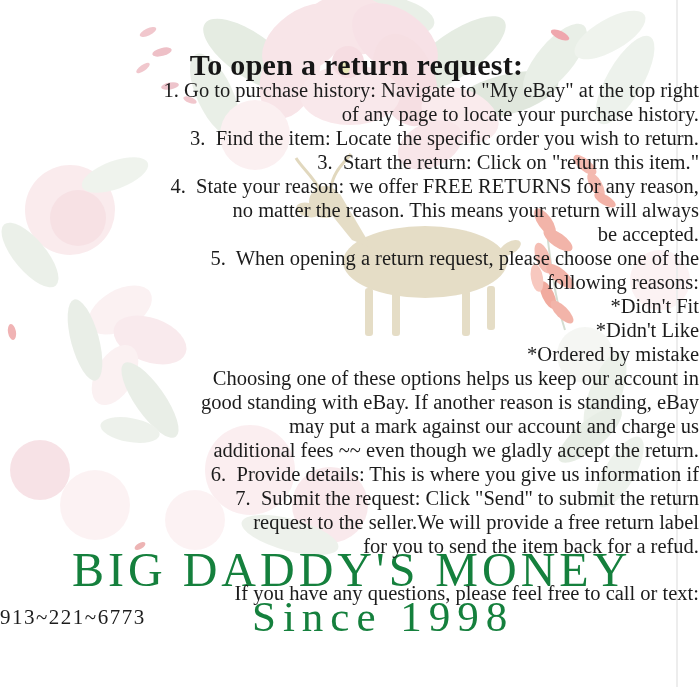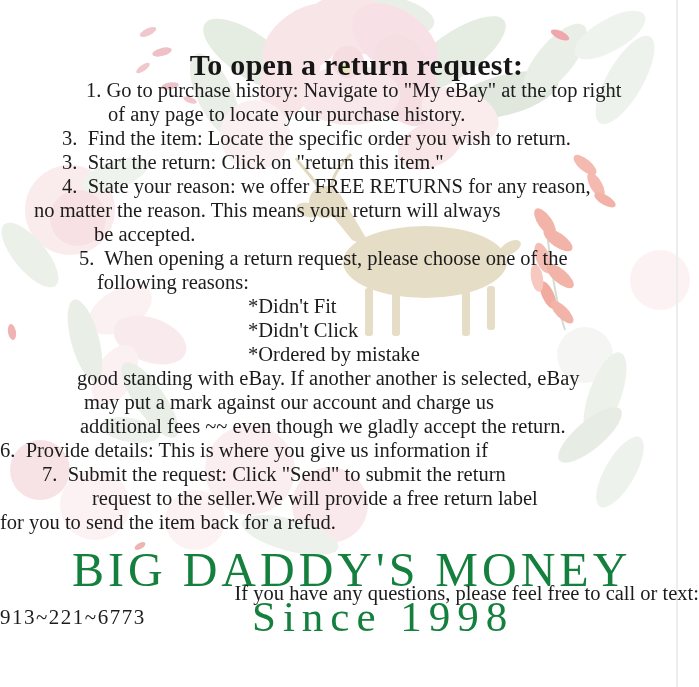--- a/index.html
+++ b/index.html
@@ -7,21 +7,21 @@
     position:relative;width:699px;height:687px;overflow:hidden;background:#ffffff;
     font-family:"Liberation Serif","DejaVu Serif",serif;color:#1c1c1c;
   }
   .florals{position:absolute;left:0;top:0;width:699px;height:687px;}
   .right-line{position:absolute;left:676px;top:0;width:2px;height:687px;background:#ededed;}
   .title{
     position:absolute;top:35px;left:16px;width:655px;margin:13px;text-align:center;
     font-size:30px;font-weight:600;letter-spacing:.3px;color:#161616;
   }
   .body-block{position:absolute;top:78px;left:0;width:699px;}
-  .ln{height:24px;line-height:24px;font-size:20.5px;white-space:pre;}
+  .ln{height:24px;line-height:24px;font-size:20.5px;white-space:pre;text-align:right;}
   .watermark{position:absolute;color:#15803d;white-space:pre;pointer-events:none;}
   .wm-brand{top:542px;left:72px;font-size:48px;letter-spacing:4px;font-weight:400;}
   .wm-since{top:592px;left:252px;font-size:43px;letter-spacing:7px;font-weight:400;}
   .contact{position:absolute;top:581px;left:0;width:699px;text-align:right;font-size:20.5px;line-height:24px;}
   .phone{position:absolute;top:605px;left:0;width:660px;font-size:21px;letter-spacing:1.5px;line-height:24px;}
 </style>
 </head>
 <body>
 
 <div class="canvas">
@@ -125,23 +125,24 @@
     <div class="ln" style="padding-left:86px">1. Go to purchase history: Navigate to "My eBay" at the top right</div>
     <div class="ln" style="padding-left:108px">of any page to locate your purchase history.</div>
     <div class="ln" style="padding-left:62px">3.  Find the item: Locate the specific order you wish to return.</div>
     <div class="ln" style="padding-left:62px">3.  Start the return: Click on "return this item."</div>
     <div class="ln" style="padding-left:62px">4.  State your reason: we offer FREE RETURNS for any reason,</div>
     <div class="ln" style="padding-left:34px">no matter the reason. This means your return will always</div>
     <div class="ln" style="padding-left:94px">be accepted.</div>
     <div class="ln" style="padding-left:79px">5.  When opening a return request, please choose one of the</div>
     <div class="ln" style="padding-left:97px">following reasons:</div>
     <div class="ln" style="padding-left:248px">*Didn't Fit</div>
-    <div class="ln" style="padding-left:248px">*Didn't Click</div>
+    <div class="ln" style="padding-left:248px">*Didn't Like</div>
     <div class="ln" style="padding-left:248px">*Ordered by mistake</div>
-    <div class="ln" style="padding-left:77px">good standing with eBay. If another another is selected, eBay</div>
+    <div class="ln" style="padding-left:82px">Choosing one of these options helps us keep our account in</div>
+    <div class="ln" style="padding-left:77px">good standing with eBay. If another reason is standing, eBay</div>
     <div class="ln" style="padding-left:84px">may put a mark against our account and charge us</div>
     <div class="ln" style="padding-left:80px">additional fees ~~ even though we gladly accept the return.</div>
     <div class="ln" style="">6.  Provide details: This is where you give us information if</div>
     <div class="ln" style="padding-left:42px">7.  Submit the request: Click "Send" to submit the return</div>
     <div class="ln" style="padding-left:92px">request to the seller.We will provide a free return label</div>
     <div class="ln" style="">for you to send the item back for a refud.</div>
   </div>
 
   <div class="contact">If you have any questions, please feel free to call or text:</div>
   <div class="phone">913~221~6773</div>

